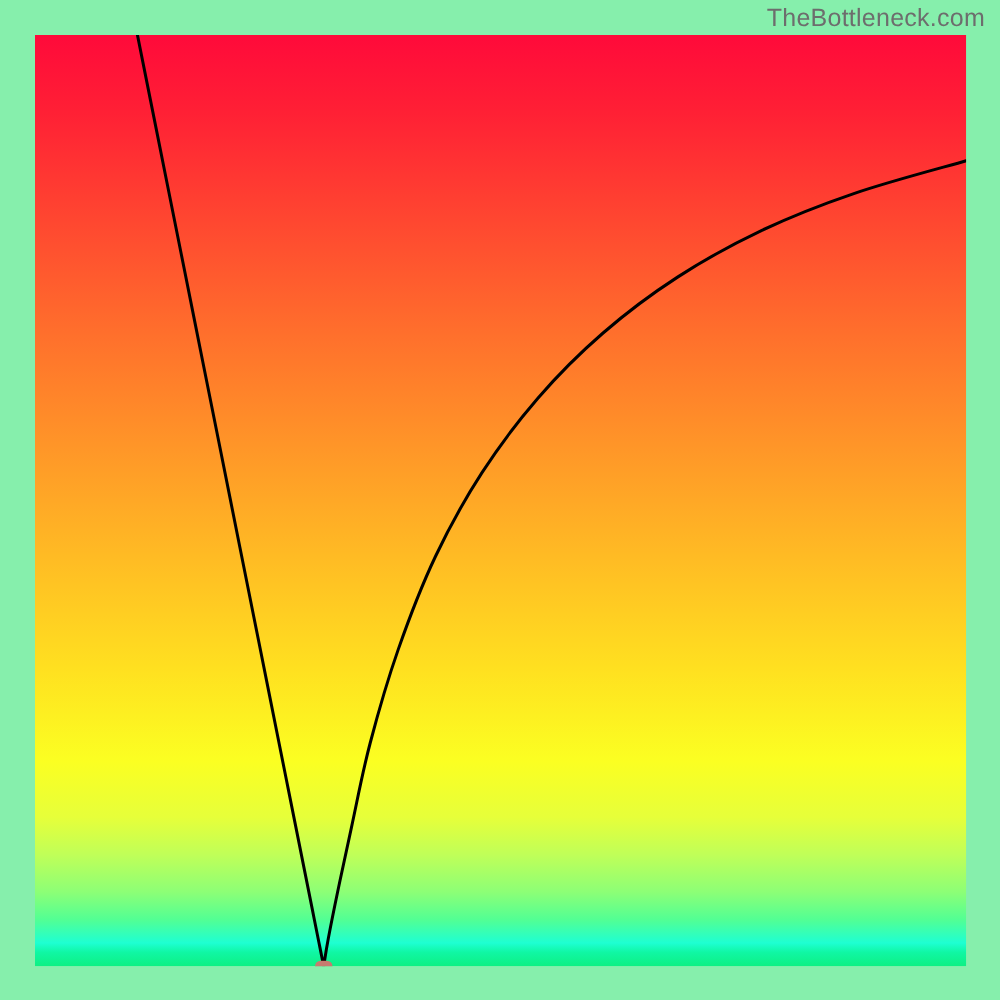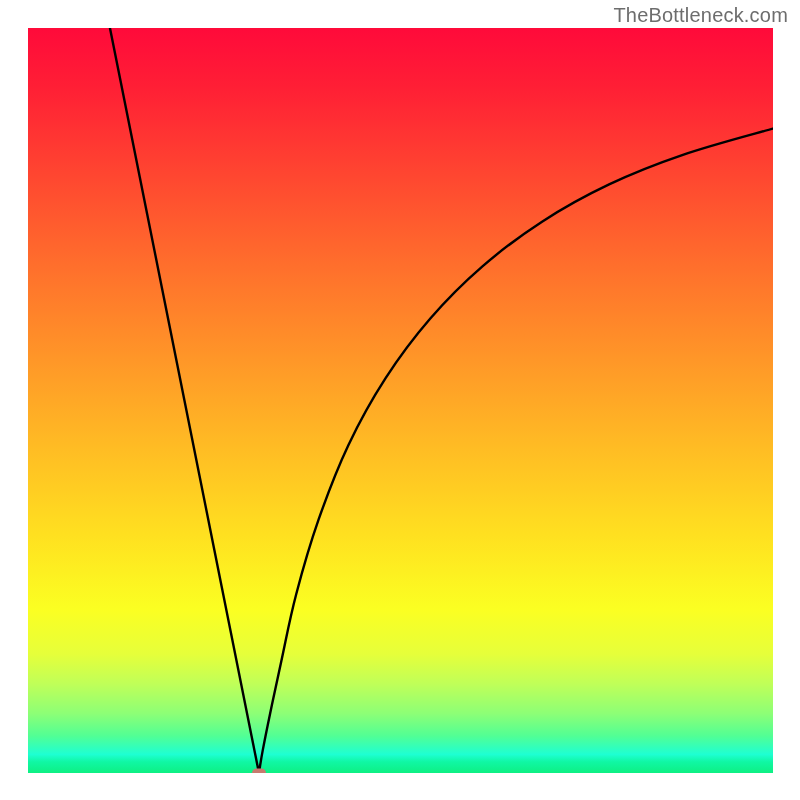--- a/index.html
+++ b/index.html
@@ -8,21 +8,21 @@
     width: 800px;
     height: 800px;
     overflow: hidden;
     background: #000;
     font-family: Arial, Helvetica, sans-serif;
   }
   .outer {
     position: relative;
     width: 800px;
     height: 800px;
-    background: #ffffff;
+    background: #86efac;
     text-align: center;
   }
   .plot-area {
     position: absolute;
     left: 28px;
     top: 28px;
     width: 745px;
     height: 745px;
     overflow: hidden;
   }

